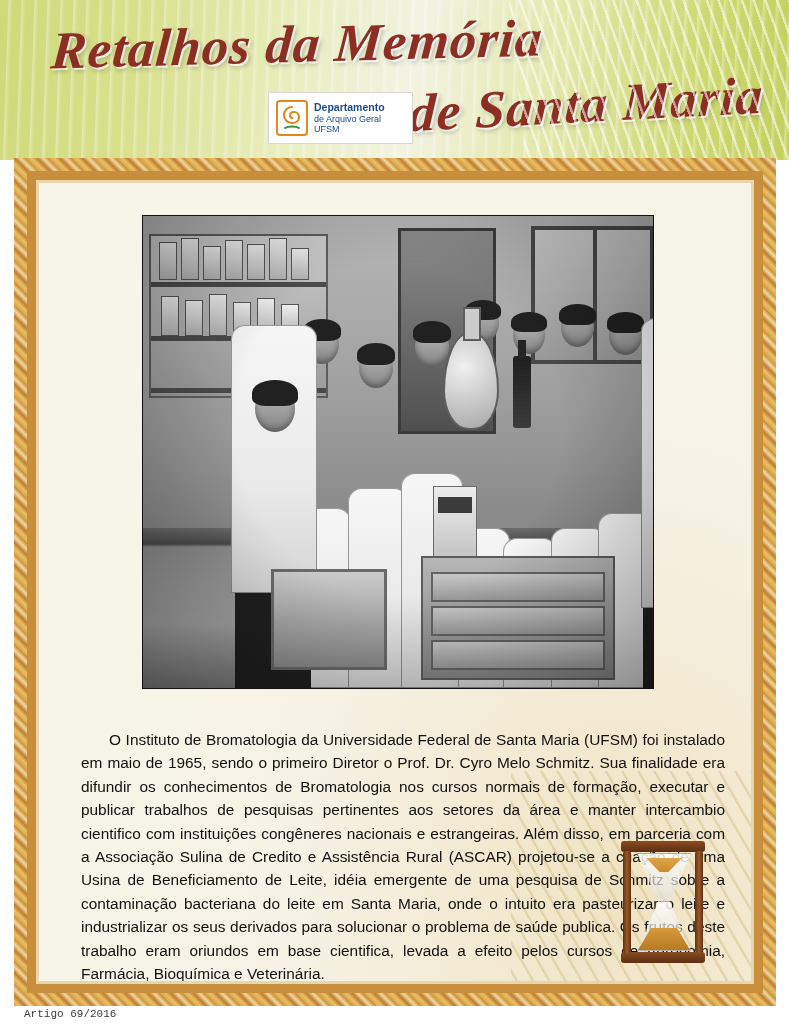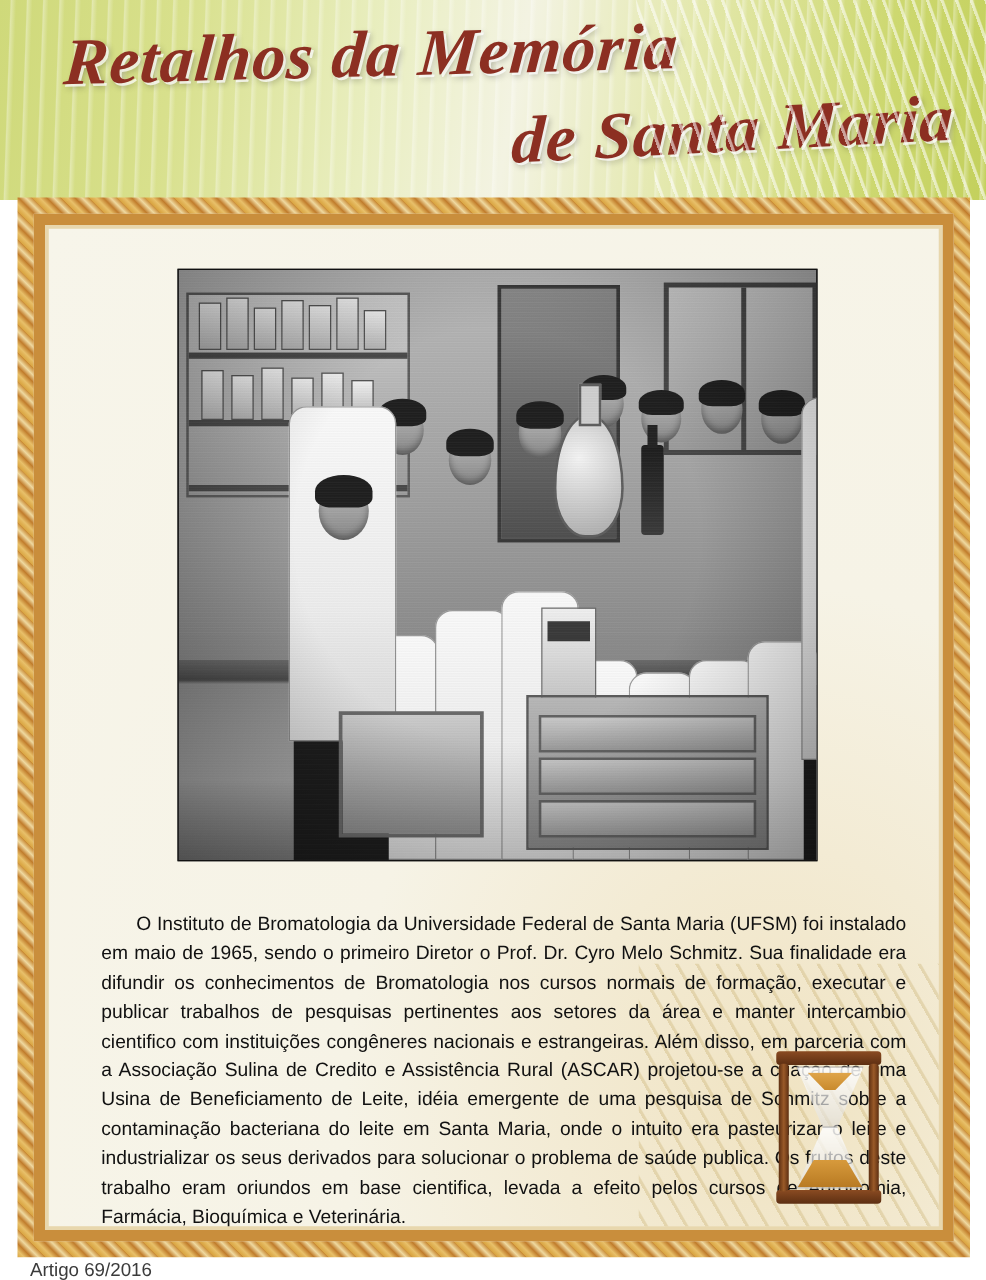--- a/index.html
+++ b/index.html
@@ -367,33 +367,48 @@
   
   .footer {
     position: absolute;
     left: 0; bottom: 0;
     width: 789px; height: 18px;
     background: #ffffff;
   }
   .footer .art {
     position: absolute;
     left: 24px; top: 2px;
-    font-size: 15px;
+    font-size: 11px;
     color: #3b3b3b;
+    font-family: Liberation Mono, monospace;
   }
 </style>
 </head>
 <body>
 
 <div id="page">
 
   <div class="header">
     <div class="title-1">Retalhos da Memória</div>
     <div class="title-2">de Santa Maria</div>
 
+    <div class="logo-box">
+      <div class="logo-mark">
+        <svg width="32" height="36" viewBox="0 0 32 36" aria-hidden="true">
+          <rect x="1" y="1" width="30" height="34" rx="3" fill="none" stroke="#e08a1e" stroke-width="2"></rect>
+          <path d="M16 7c-5 0-8 4-8 8s3 8 8 8 7-3 7-6-2-5-5-5-4 2-4 3.5 1 2.5 2.5 2.5" fill="none" stroke="#e08a1e" stroke-width="2.1" stroke-linecap="round"></path>
+          <path d="M9 28c3-2 11-2 14 0" fill="none" stroke="#3f8a3a" stroke-width="2" stroke-linecap="round"></path>
+        </svg>
+      </div>
+      <div class="logo-text">
+        <div class="l1">Departamento</div>
+        <div class="l2">de Arquivo Geral</div>
+        <div class="l3">UFSM</div>
+      </div>
+    </div>
   </div>
 
   <div class="frame-outer">
     <div class="frame-inner">
       <div class="frame-inner2">
 
         <div class="deco-strokes"></div>
 
         <div class="photo" title="Fotografia em preto e branco de um laboratório com estudantes de jaleco branco ao redor de bancadas com vidrarias">
           <div class="ph-wall"></div>

